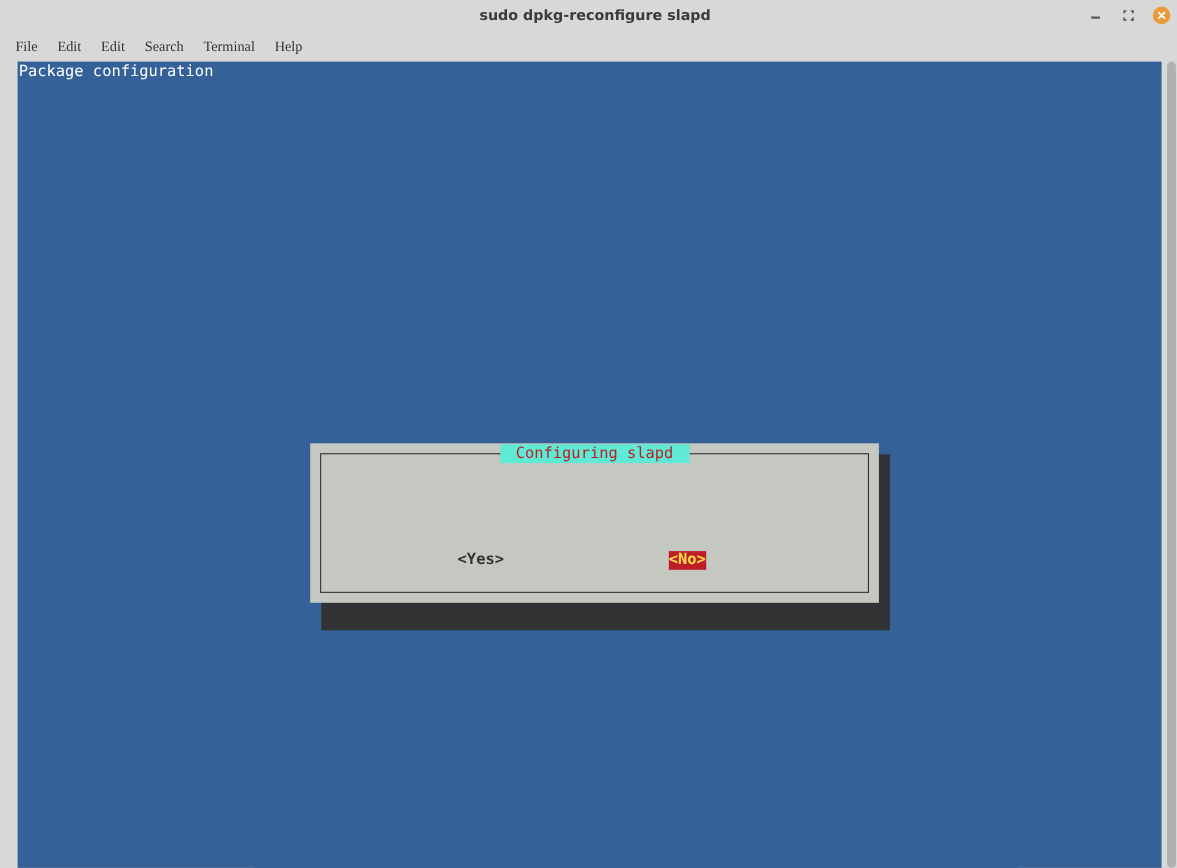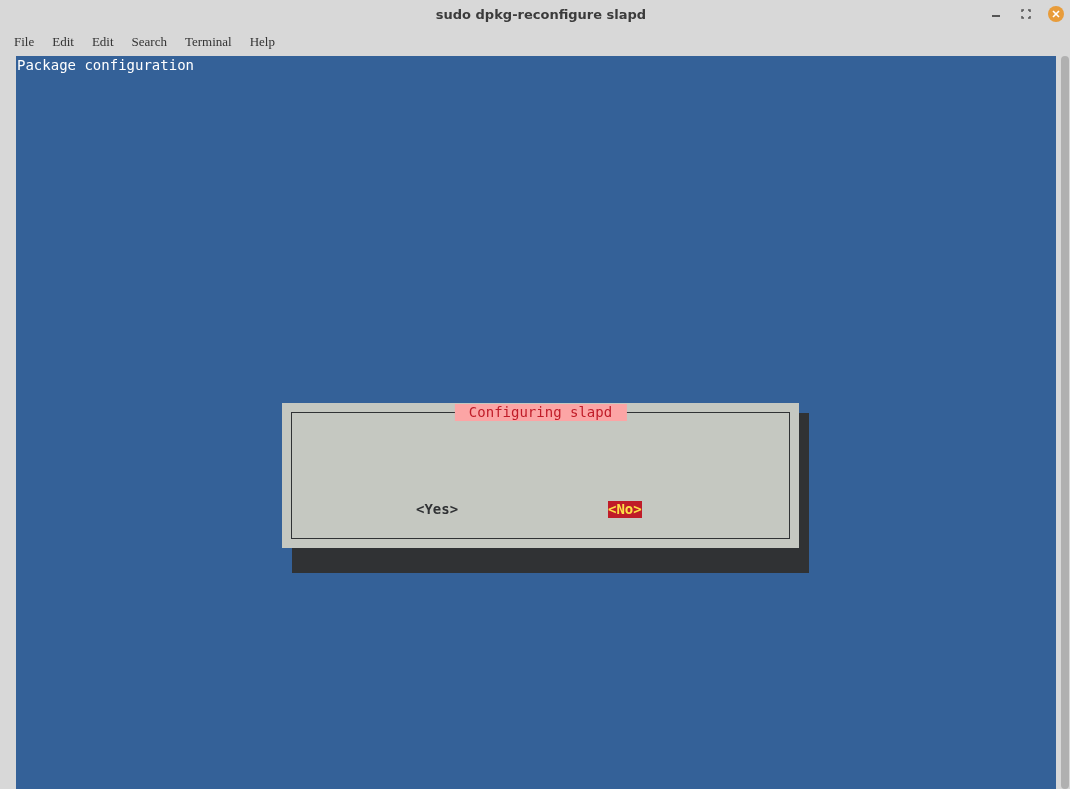--- a/index.html
+++ b/index.html
@@ -141,21 +141,21 @@
     right: 9px;
     top: 9px;
     bottom: 9px;
     border: 1px solid #303234;
   }
   .dialog-title {
     position: absolute;
     top: -9px;
     left: 50%;
     transform: translateX(-50%);
-    background: #fca5a5;
+    background: #5eead4;
     color: #c01c28;
     padding: 0 6px;
     white-space: pre;
     line-height: 17px;
   }
   .dialog-body {
     position: absolute;
     top: 55px;
     left: 2px;
     right: 2px;

